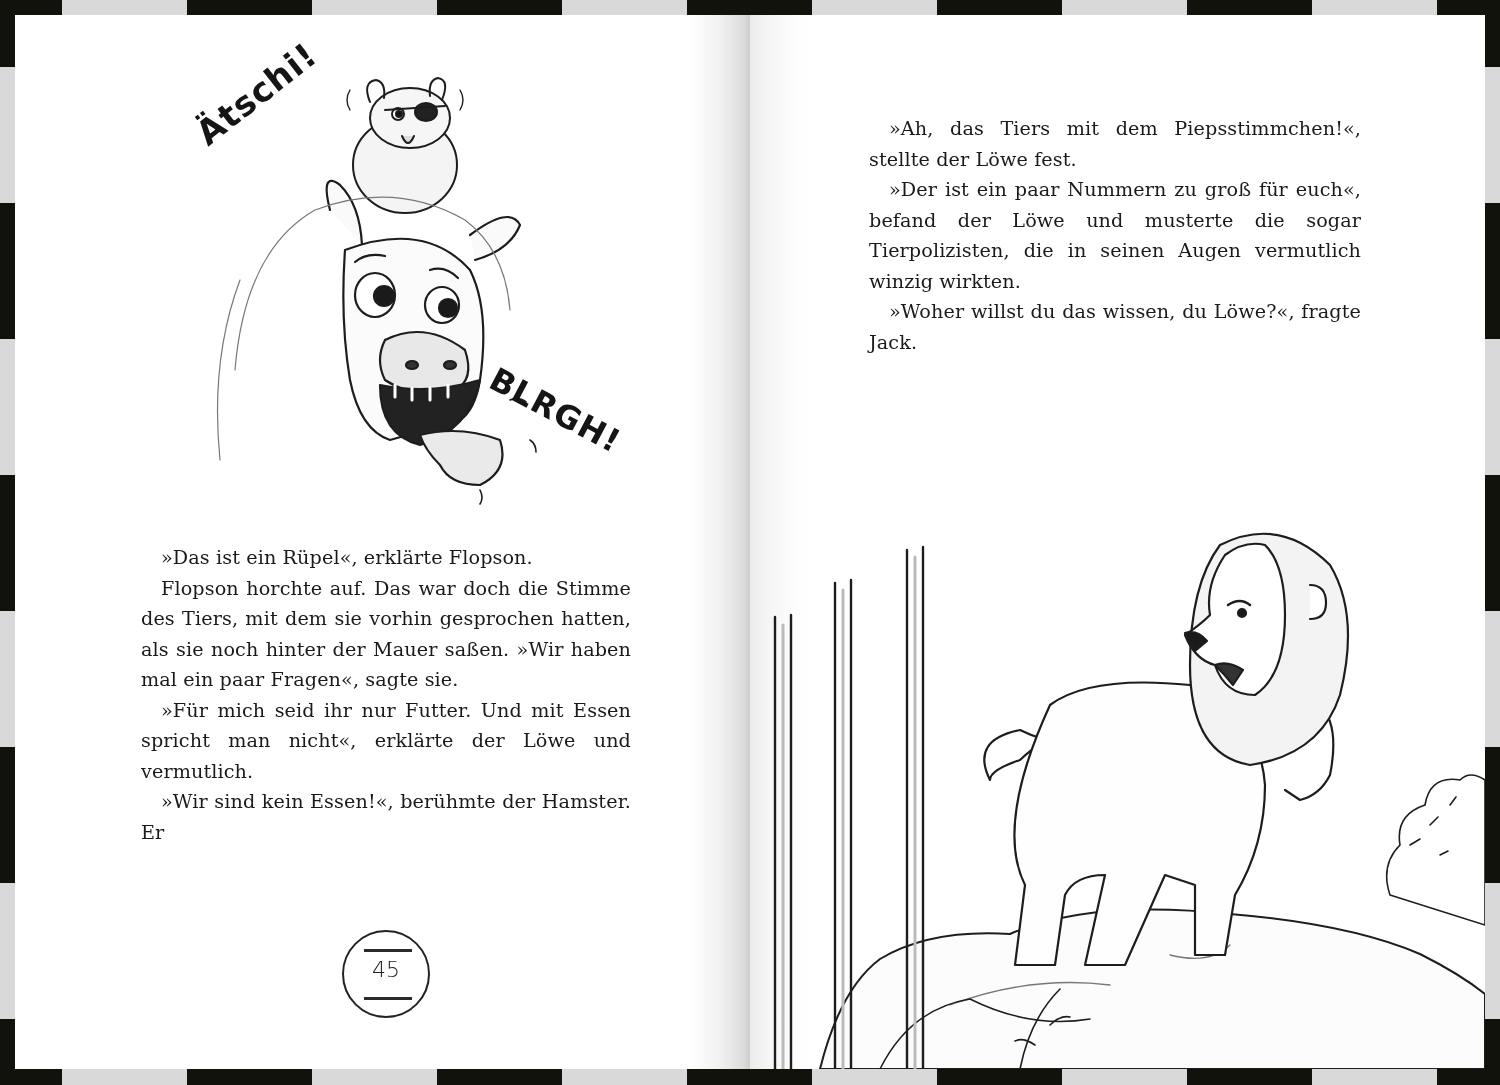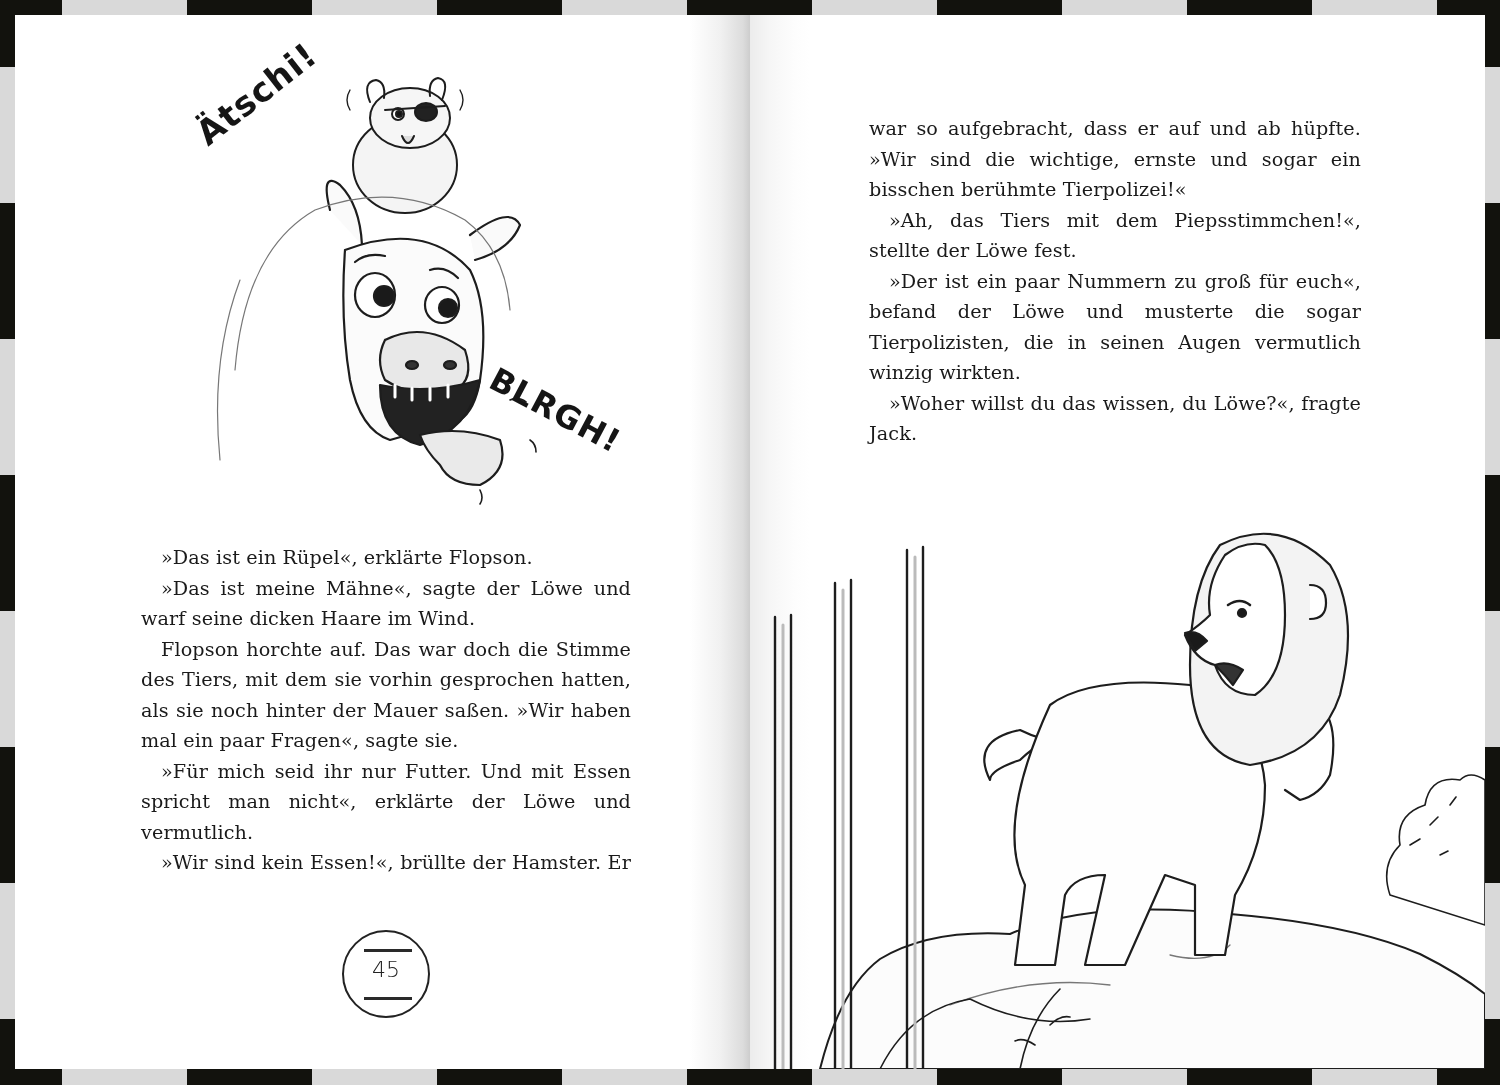--- a/index.html
+++ b/index.html
@@ -119,36 +119,34 @@
       <path d="M240 395 q40 -10 80 5 q10 30 -20 45 q-30 0 -40 -20 q-15 -15 -20 -30" fill="#eaeaea"></path>
       <path d="M330 360 q8 -4 16 2 M350 400 q6 4 6 12 M300 450 q4 8 0 14" stroke-width="1.6"></path>
     </g>
   </svg>
 
   <div class="sfx sfx-atschi">Ätschi!</div>
   <div class="sfx sfx-blrgh">BLRGH!</div>
 
   <div class="text-block text-left">
     <p>»Das ist ein Rüpel«, erklärte Flopson.</p>
-    <p>»Das ist meine Mähne«, sagte der Löwe und warf seine dicken Haare im Wind.</p>
     <p>Flopson horchte auf. Das war doch die Stimme des Tiers, mit dem sie vorhin gesprochen hatten, als sie noch hinter der Mauer saßen. »Wir haben mal ein paar Fragen«, sagte sie.</p>
     <p>»Für mich seid ihr nur Futter. Und mit Essen spricht man nicht«, erklärte der Löwe und vermutlich.</p>
-    <p style="text-align-last: justify;">»Wir sind kein Essen!«, brüllte der Hamster. Er</p>
+    <p style="text-align-last: justify;">»Wir sind kein Essen!«, berühmte der Hamster. Er</p>
   </div>
 
   <div class="page-number">
     <div class="rule top"></div>
     <div class="num">45</div>
     <div class="rule bottom"></div>
   </div>
 </div>
 
 <div class="page page-right">
   <div class="text-block text-right">
-    <p class="noindent">war so aufgebracht, dass er auf und ab hüpfte. »Wir sind die wichtige, ernste und sogar ein bisschen berühmte Tierpolizei!«</p>
     <p>»Ah, das Tiers mit dem Piepsstimmchen!«, stellte der Löwe fest.</p>
     <p>»Der ist ein paar Nummern zu groß für euch«, befand der Löwe und musterte die sogar Tierpolizisten, die in seinen Augen vermutlich winzig wirkten.</p>
     <p>»Woher willst du das wissen, du Löwe?«, fragte Jack.</p>
   </div>
 
   <svg class="illus illus-lion" viewBox="0 0 735 564" fill="none" stroke="#1d1d1d" stroke-linecap="round" stroke-linejoin="round">
 
     <g stroke-width="2">
       <path d="M70 564 q20 -80 60 -110 q50 -30 130 -25 q80 -35 220 -20 q120 10 190 40 q40 20 65 40 L735 564 Z" fill="#fcfcfc"></path>
       <path d="M200 500 q80 -30 160 -20 M420 450 q40 10 60 -10" stroke-width="1.3" stroke="#777"></path>

